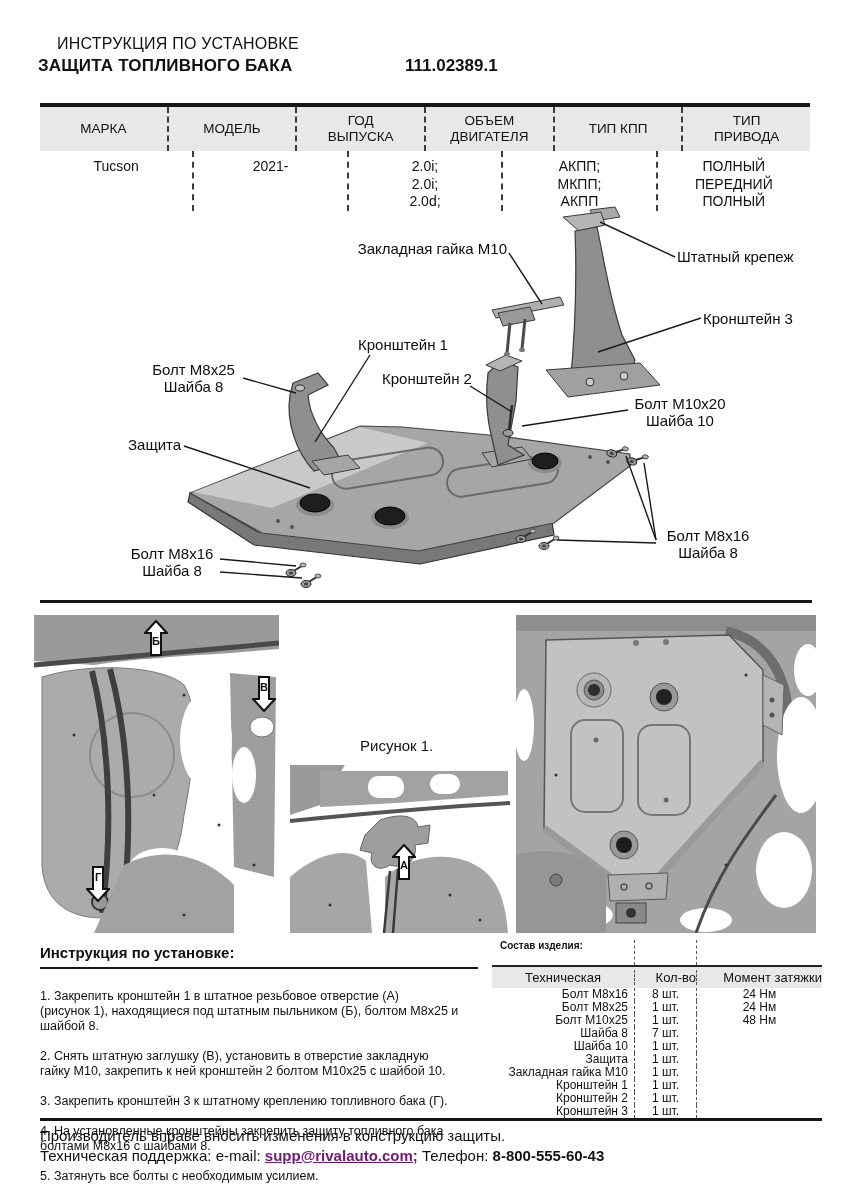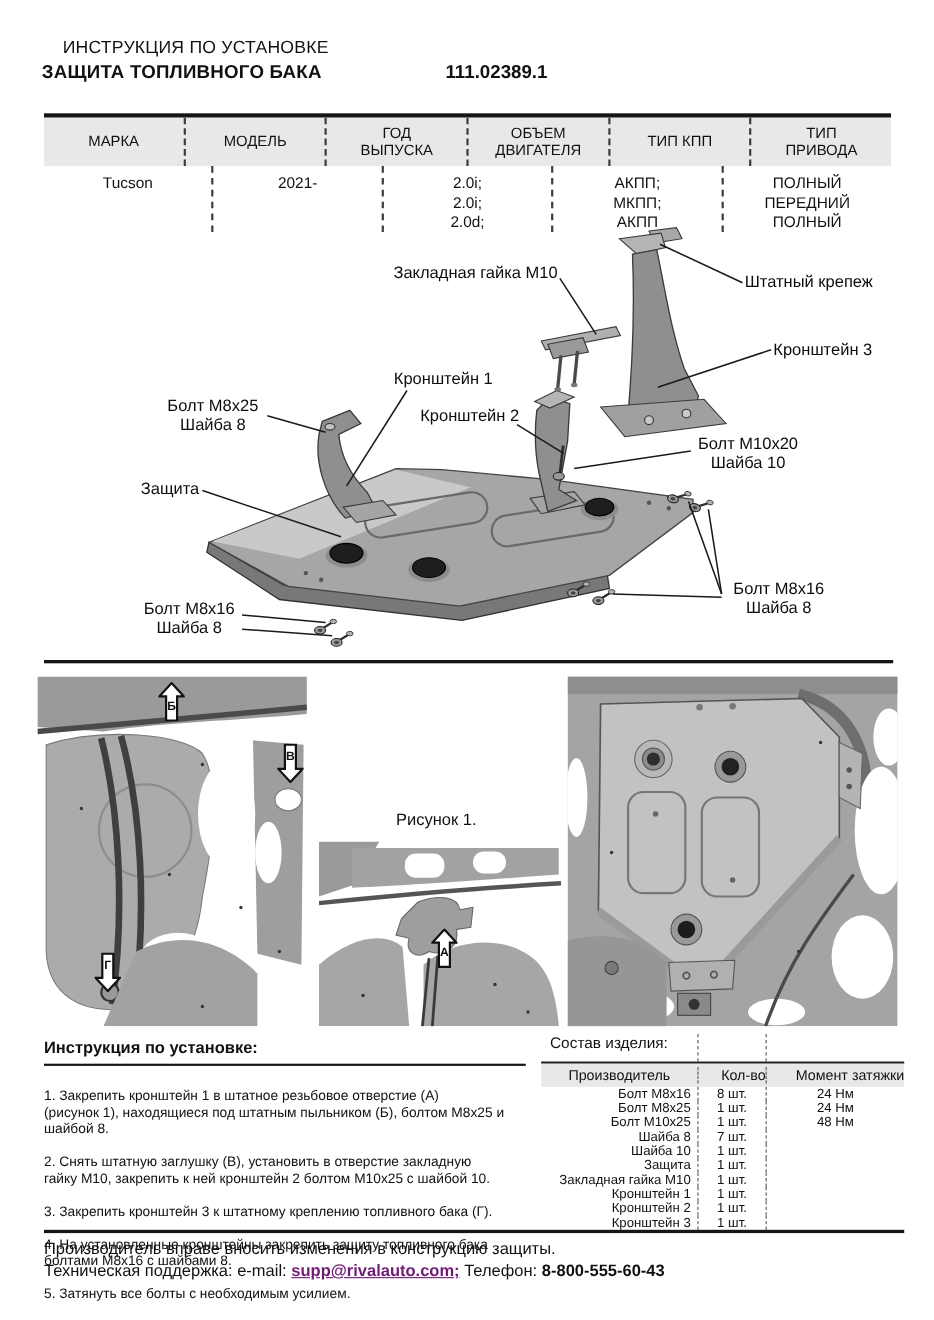--- a/index.html
+++ b/index.html
@@ -43,21 +43,21 @@
   .ins-steps { left:40px; top:974px; width:448px; font-size:12.5px; line-height:1.2; white-space:pre-line; }
   .ins-step { margin:0; }
 
   
   .ptable { left:492px; top:940px; width:330px; font-size:12px; }
   .prow { display:flex; }
   .pc1 { width:142px; box-sizing:border-box; }
   .pc2 { width:62px;  box-sizing:border-box; border-left:1px dashed #555; }
   .pc3 { width:126px; box-sizing:border-box; border-left:1px dashed #555; }
   .phead-row { height:25px; }
-  .phead-row .pc1 { font-size:14px; font-weight:normal; padding-left:8px; }
+  .phead-row .pc1 { font-size:10px; font-weight:bold; padding-left:8px; }
   .pline { border-top:2px solid #222; }
   .pcols { background:#e8e8e8; height:21px; align-items:center; }
   .pcols .pc1 { text-align:center; font-size:13px; }
   .pcols .pc2, .pcols .pc3 { text-align:right; font-size:13px; }
   .pdata { height:13px; line-height:13px; }
   .pdata .pc1 { text-align:right; padding-right:6px; }
   .pdata .pc2 { text-align:center; }
   .pdata .pc3 { text-align:center; }
 
   
@@ -333,21 +333,21 @@
   </div>
 
   <div class="abs ptable">
     <div class="prow phead-row">
       <div class="pc1">Состав изделия:</div>
       <div class="pc2"></div>
       <div class="pc3"></div>
     </div>
     <div class="pline"></div>
     <div class="prow pcols">
-      <div class="pc1">Производитель</div>
+      <div class="pc1">Техническая</div>
       <div class="pc2">Кол-во</div>
       <div class="pc3">Момент затяжки</div>
     </div>
     <div class="prow pdata">
       <div class="pc1">Болт М8х16</div>
       <div class="pc2">8 шт.</div>
       <div class="pc3">24 Нм</div>
     </div>
     <div class="prow pdata">
       <div class="pc1">Болт М8х25</div>

